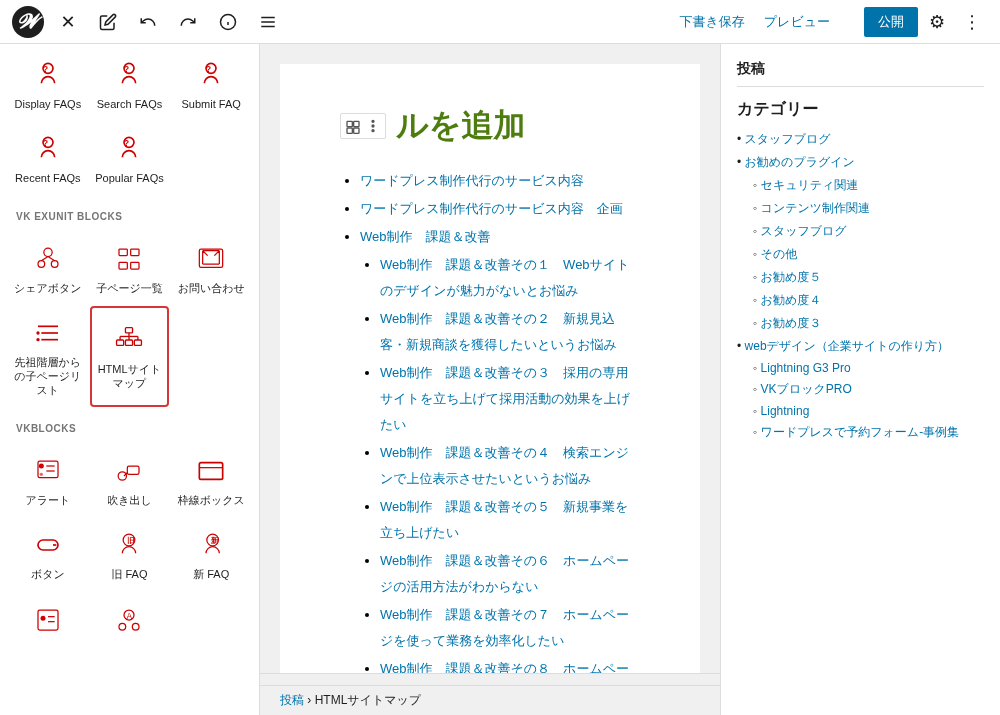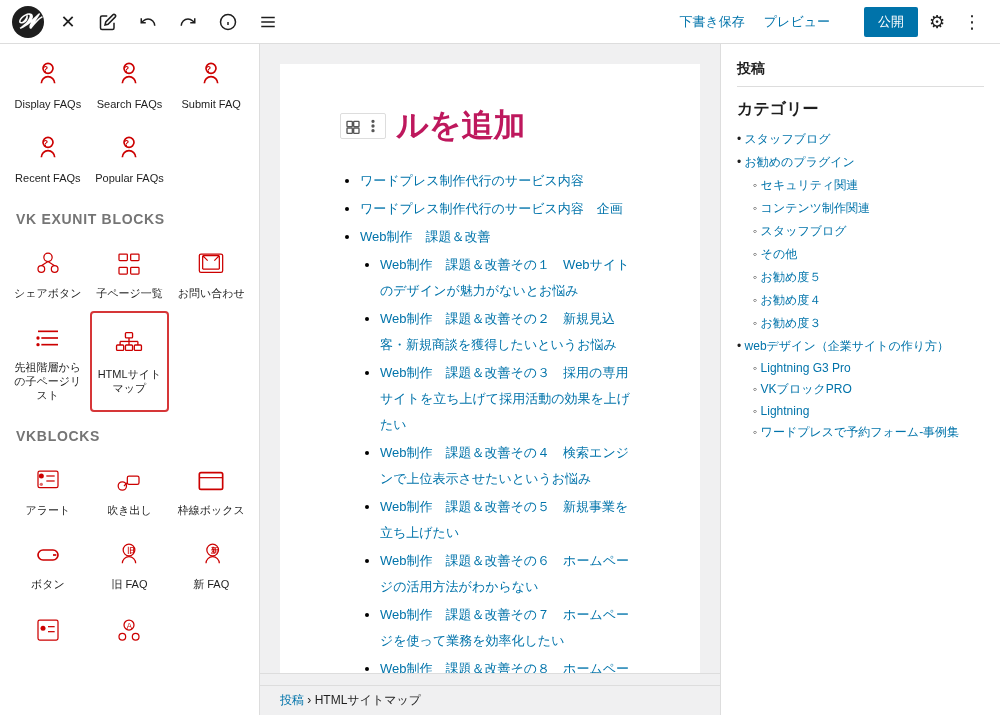--- a/index.html
+++ b/index.html
@@ -96,21 +96,21 @@
       width: 260px;
       background: #fff;
       border-right: 1px solid #ddd;
       overflow-y: auto;
       overflow-x: hidden;
       flex-shrink: 0;
       padding-bottom: 20px;
     }
 
     .section-label {
-      font-size: 14px;
+      font-size: 10px;
       font-weight: 600;
       color: #757575;
       letter-spacing: 0.05em;
       padding: 12px 16px 6px;
       text-transform: uppercase;
     }
 
     .block-grid {
       display: grid;
       grid-template-columns: repeat(3, 1fr);
@@ -168,21 +168,21 @@
       max-width: 700px;
       margin: 0 auto;
       background: #fff;
       min-height: 600px;
       padding: 40px 60px;
     }
 
     .page-title {
       font-size: 32px;
       font-weight: 600;
-      color: #be185d;
+      color: #4d7c0f;
       margin-bottom: 20px;
       display: flex;
       align-items: center;
       gap: 10px;
     }
 
     .block-handle {
       border: 1px solid #ddd;
       border-radius: 2px;
       padding: 4px;

